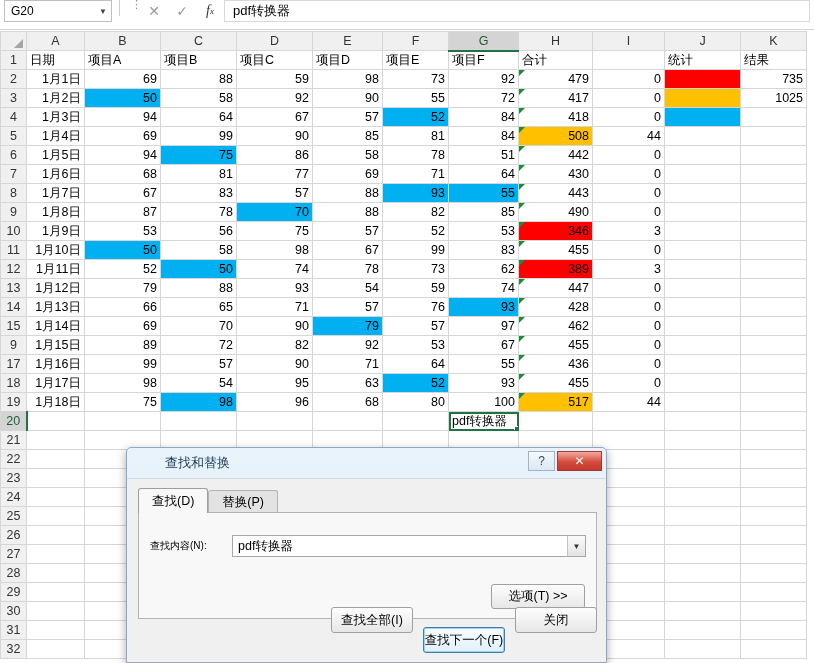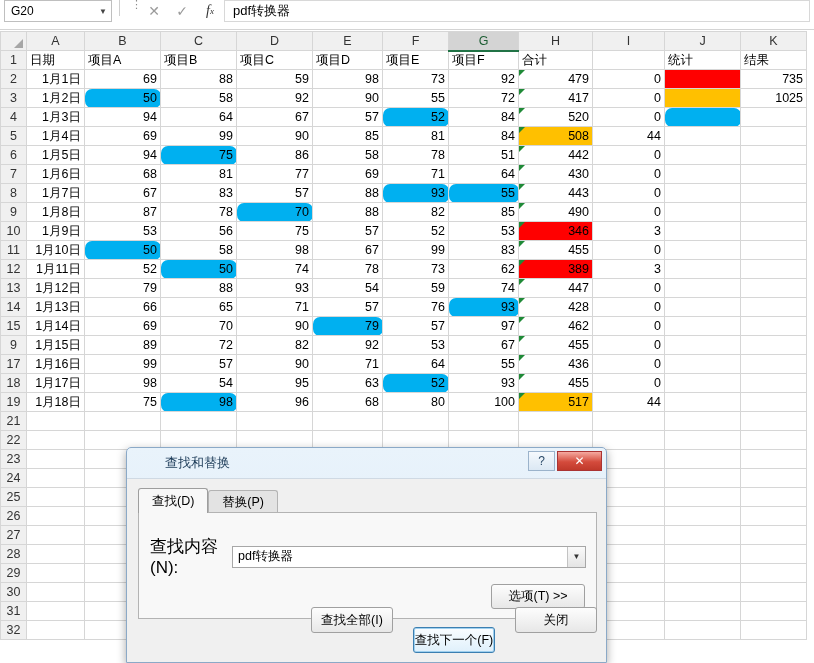--- a/index.html
+++ b/index.html
@@ -102,21 +102,21 @@
     width: 26px;
   }
   td.rowhead.sel {
     background: #d4d4d4; color: #1d5e33;
     border-right: 2px solid #217346;
   }
   td.num { text-align: right; padding-right: 5px; }
   td.txt { text-align: left; padding-left: 4px; }
 
   
-  .fill-blue  { background: #00b0f0; border-radius: 7px; }
+  .fill-blue  { background: #00b0f0; }
   .fill-red   { background: #ff0000; }
   .fill-amber { background: #ffc000; }
 
   
   td.errmark { position: relative; }
   td.errmark::before {
     content: ""; position: absolute; left: 0; top: 0;
     width: 0; height: 0;
     border-top: 6px solid #1f8a37;
     border-right: 6px solid transparent;
@@ -197,21 +197,21 @@
   .tabpanel {
     position: absolute; left: 11px; top: 33px;
     width: 459px; height: 107px;
     background: #f8f8f8;
     border: 1px solid #b3b3b3;
   }
   .field-row {
     position: absolute; left: 11px; top: 22px;
     display: flex; align-items: center; width: 436px;
   }
-  .field-label { font-size: 17px; color: #000; width: 82px; }
+  .field-label { font-size: 10px; color: #000; width: 82px; }
   .combo {
     flex: 1; height: 22px; display: flex;
     border: 1px solid #a7a7a7; background: #fff;
   }
   .combo-text {
     flex: 1; display: flex; align-items: center;
     padding-left: 5px; font-size: 12.5px; color: #000;
   }
   .combo-arrow {
     width: 18px; border-left: 1px solid #c3c3c3;
@@ -227,21 +227,21 @@
     height: 25px;
   }
   .btn.options {
     position: absolute; right: 11px; bottom: 9px;
     width: 94px;
   }
   .footer-btns {
     position: absolute; left: 0; bottom: 11px;
     width: 481px;
     display: flex; justify-content: flex-end;
-    padding-right: 11px; gap: 20px;
+    padding-right: 11px; gap: 10px;
   }
   .btn.foot { width: 82px; height: 26px; }
   .btn.default {
     border: 1px solid #3c7fb1;
     box-shadow: 0 0 0 1px #9fd0ef inset;
     background: linear-gradient(to bottom,#fafdff,#dff0fb);
     margin-top: 20px;
   }
 </style>
 </head>
@@ -326,21 +326,21 @@
         </tr>
         <tr>
           <td class="rowhead">4</td>
           <td class="num">1月3日</td>
           <td class="num">94</td>
           <td class="num">64</td>
           <td class="num">67</td>
           <td class="num">57</td>
           <td class="num fill-blue">52</td>
           <td class="num">84</td>
-          <td class="num errmark">520</td>
+          <td class="num errmark">418</td>
           <td class="num">0</td>
           <td class="num fill-blue"></td>
           <td class="num"></td>
         </tr>
         <tr>
           <td class="rowhead">5</td>
           <td class="num">1月4日</td>
           <td class="num">69</td>
           <td class="num">99</td>
           <td class="num">90</td>
@@ -540,20 +540,34 @@
           <td class="num">75</td>
           <td class="num fill-blue">98</td>
           <td class="num">96</td>
           <td class="num">68</td>
           <td class="num">80</td>
           <td class="num">100</td>
           <td class="num errmark fill-amber">517</td>
           <td class="num">44</td>
           <td class="num"></td>
           <td class="num"></td>
+        </tr>
+        <tr>
+          <td class="rowhead sel">20</td>
+          <td></td>
+          <td></td>
+          <td></td>
+          <td></td>
+          <td></td>
+          <td></td>
+          <td class="txt active">pdf转换器</td>
+          <td></td>
+          <td></td>
+          <td></td>
+          <td></td>
         </tr>
         <tr>
           <td class="rowhead">21</td>
           <td></td>
           <td></td>
           <td></td>
           <td></td>
           <td></td>
           <td></td>
           <td></td>

